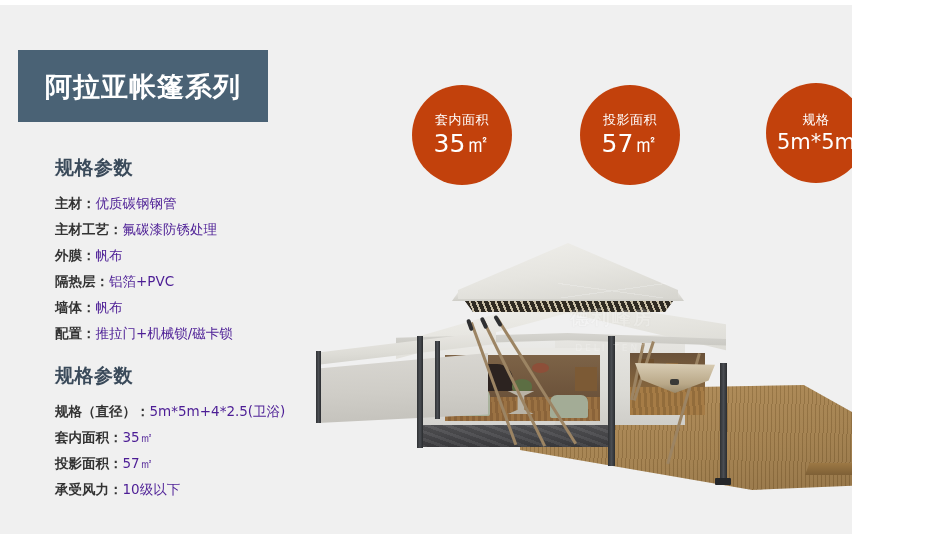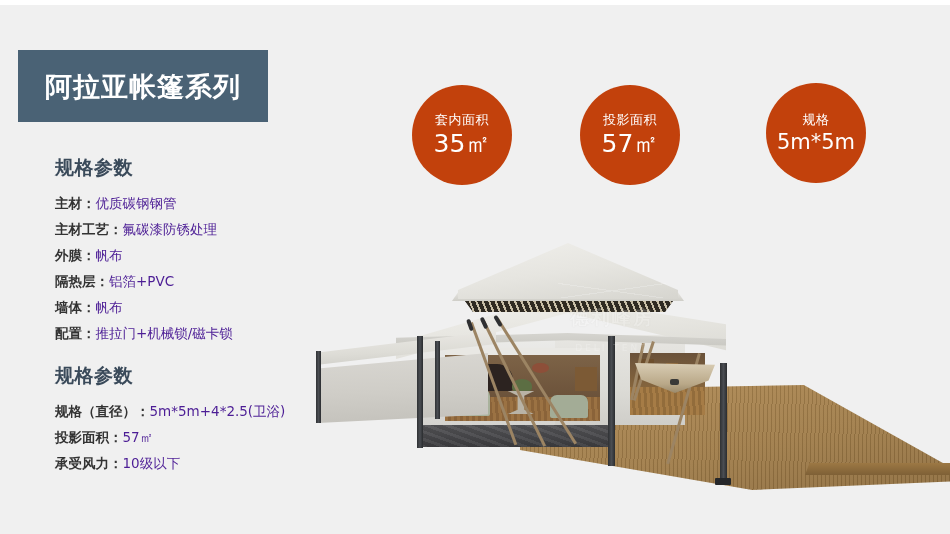--- a/index.html
+++ b/index.html
@@ -4,21 +4,21 @@
 <style>
   * { margin:0; padding:0; box-sizing:border-box; }
   html,body { width:950px; height:534px; }
   body {
     background:#ffffff;
     font-family:"DejaVu Sans","Liberation Sans",sans-serif;
     overflow:hidden;
   }
   #page {
     position:relative;
-    width:950px; height:534px;
+    width:852px; height:534px;
     background:#f0f0f0;
     overflow:hidden;
   }
   .top-white-strip{
     position:absolute; left:0; top:0; width:950px; height:5px;
     background:#ffffff;
   }
 
   
   .title-banner{
@@ -344,20 +344,23 @@
     </div>
 
     <div class="section-gap"></div>
 
     <div class="section-heading">规格参数</div>
 
     <div class="spec-row">
       <span class="lbl">规格（直径）：</span><span class="val">5m*5m+4*2.5(卫浴)</span>
     </div>
     <div class="spec-row">
+      <span class="lbl">套内面积：</span><span class="val">35㎡</span>
+    </div>
+    <div class="spec-row">
       <span class="lbl">投影面积：</span><span class="val">57㎡</span>
     </div>
     <div class="spec-row">
       <span class="lbl">承受风力：</span><span class="val">10级以下</span>
     </div>
   </div>
 
   <div class="circle" id="circle-1">
     <span class="c-label">套内面积</span>
     <span class="c-value">35㎡</span>

